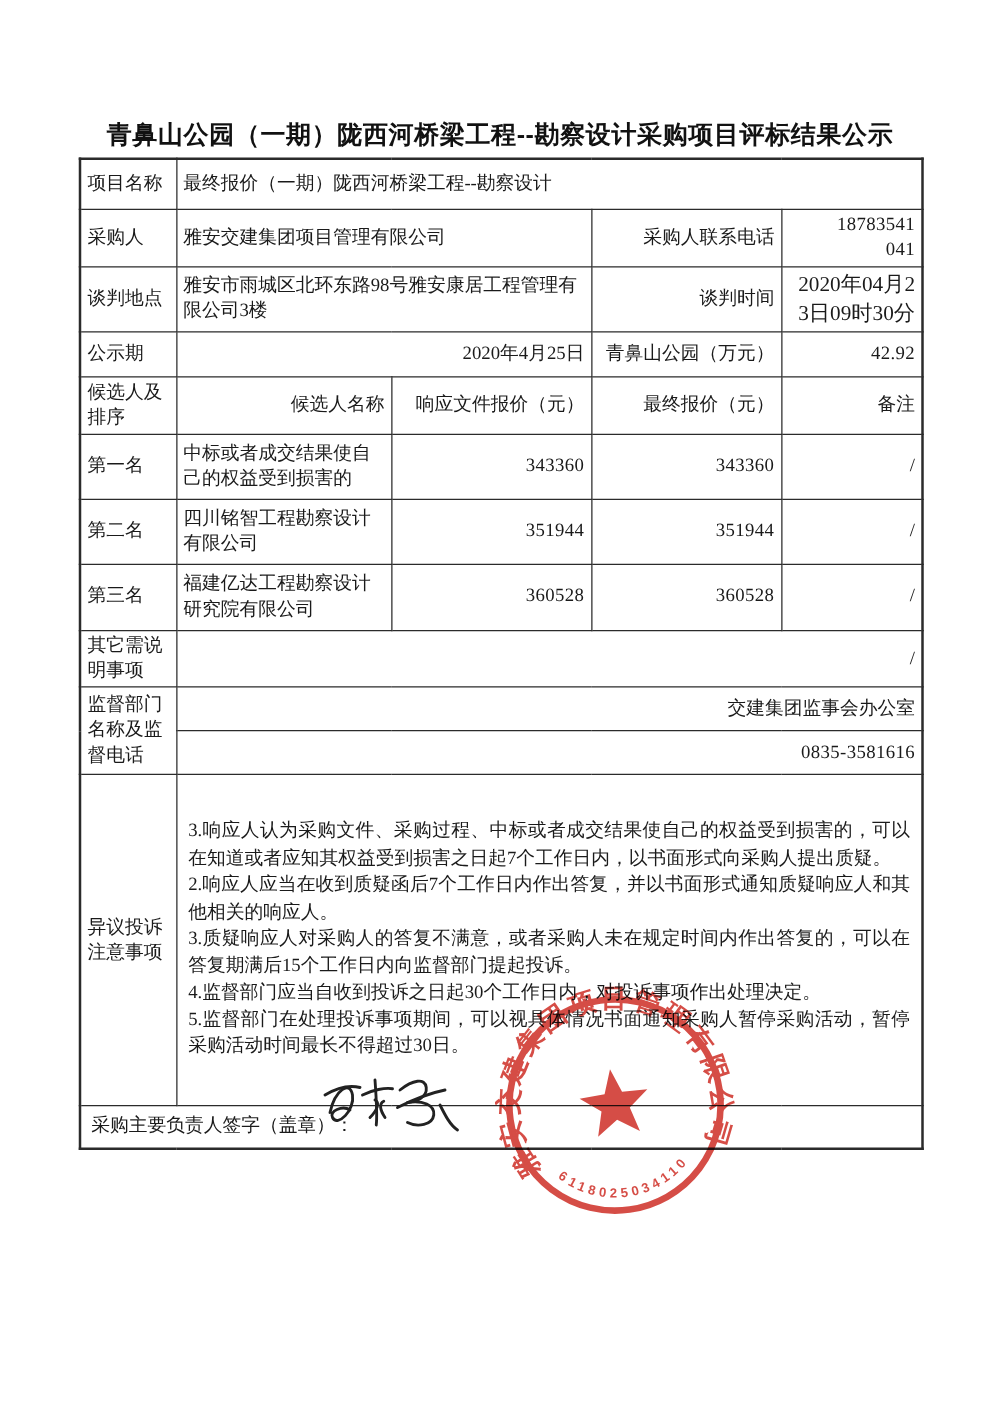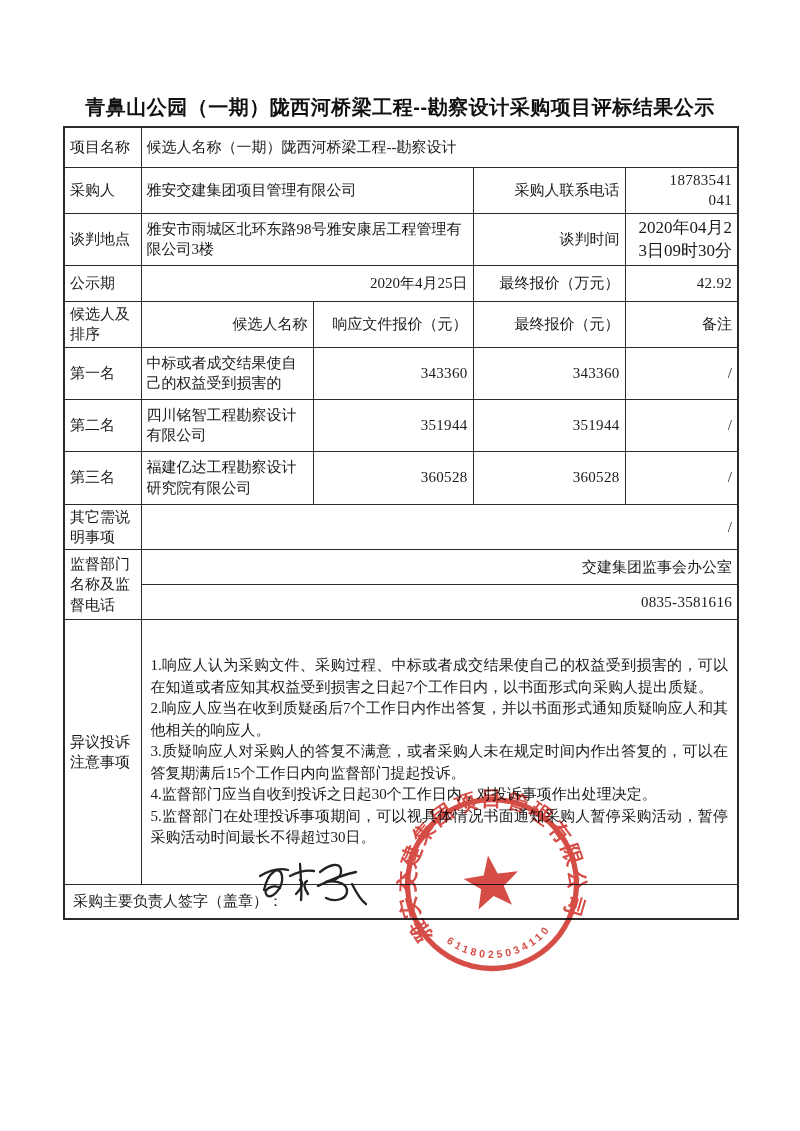--- a/index.html
+++ b/index.html
@@ -53,38 +53,38 @@
   <colgroup>
     <col style="width:77px">
       <col style="width:172px">
       <col style="width:160px">
       <col style="width:152px">
       <col style="width:113px">
   </colgroup>
   <tbody>
       <tr style="height:40px">
     <th>项目名称</th>
-    <td colspan="4">候选人名称（一期）陇西河桥梁工程--勘察设计</td>
+    <td colspan="4">最终报价（一期）陇西河桥梁工程--勘察设计</td>
   </tr>
   <tr style="height:46px">
     <th>采购人</th>
     <td colspan="2">雅安交建集团项目管理有限公司</td>
     <td class="c">采购人联系电话</td>
     <td class="c num">18783541041</td>
   </tr>
   <tr style="height:46px">
     <th>谈判地点</th>
     <td colspan="2">雅安市雨城区北环东路98号雅安康居工程管理有限公司3楼</td>
     <td class="c">谈判时间</td>
     <td class="c small-date">2020年04月23日09时30分</td>
   </tr>
   <tr style="height:36px">
     <th>公示期</th>
     <td colspan="2" class="c">2020年4月25日</td>
-    <td class="c">最终报价（万元）</td>
+    <td class="c">青鼻山公园（万元）</td>
     <td class="c num">42.92</td>
   </tr>
   <tr style="height:37px">
     <th>候选人及排序</th>
     <td class="c">候选人名称</td>
     <td class="c">响应文件报价（元）</td>
     <td class="c">最终报价（元）</td>
     <td class="c">备注</td>
   </tr>
   <tr style="height:52px">
@@ -115,21 +115,21 @@
   <tr style="height:35px">
     <th rowspan="2">监督部门名称及监督电话</th>
     <td colspan="4" class="c">交建集团监事会办公室</td>
   </tr>
   <tr style="height:35px">
     <td colspan="4" class="c num">0835-3581616</td>
   </tr>
   <tr style="height:265px">
     <th>异议投诉注意事项</th>
     <td colspan="4" class="obj-cell">
-      <div class="obj-item">1.响应人认为采购文件、采购过程、中标或者成交结果使自己的权益受到损害的，可以在知道或者应知其权益受到损害之日起7个工作日内，以书面形式向采购人提出质疑。</div>
+      <div class="obj-item">3.响应人认为采购文件、采购过程、中标或者成交结果使自己的权益受到损害的，可以在知道或者应知其权益受到损害之日起7个工作日内，以书面形式向采购人提出质疑。</div>
       <div class="obj-item">2.响应人应当在收到质疑函后7个工作日内作出答复，并以书面形式通知质疑响应人和其他相关的响应人。</div>
       <div class="obj-item">3.质疑响应人对采购人的答复不满意，或者采购人未在规定时间内作出答复的，可以在答复期满后15个工作日内向监督部门提起投诉。</div>
       <div class="obj-item">4.监督部门应当自收到投诉之日起30个工作日内，对投诉事项作出处理决定。</div>
       <div class="obj-item">5.监督部门在处理投诉事项期间，可以视具体情况书面通知采购人暂停采购活动，暂停采购活动时间最长不得超过30日。</div>
     </td>
   </tr>
   <tr style="height:34px">
     <td colspan="5" class="sig-row-cell">
       <span>采购主要负责人签字（盖章）：</span>
     </td>

